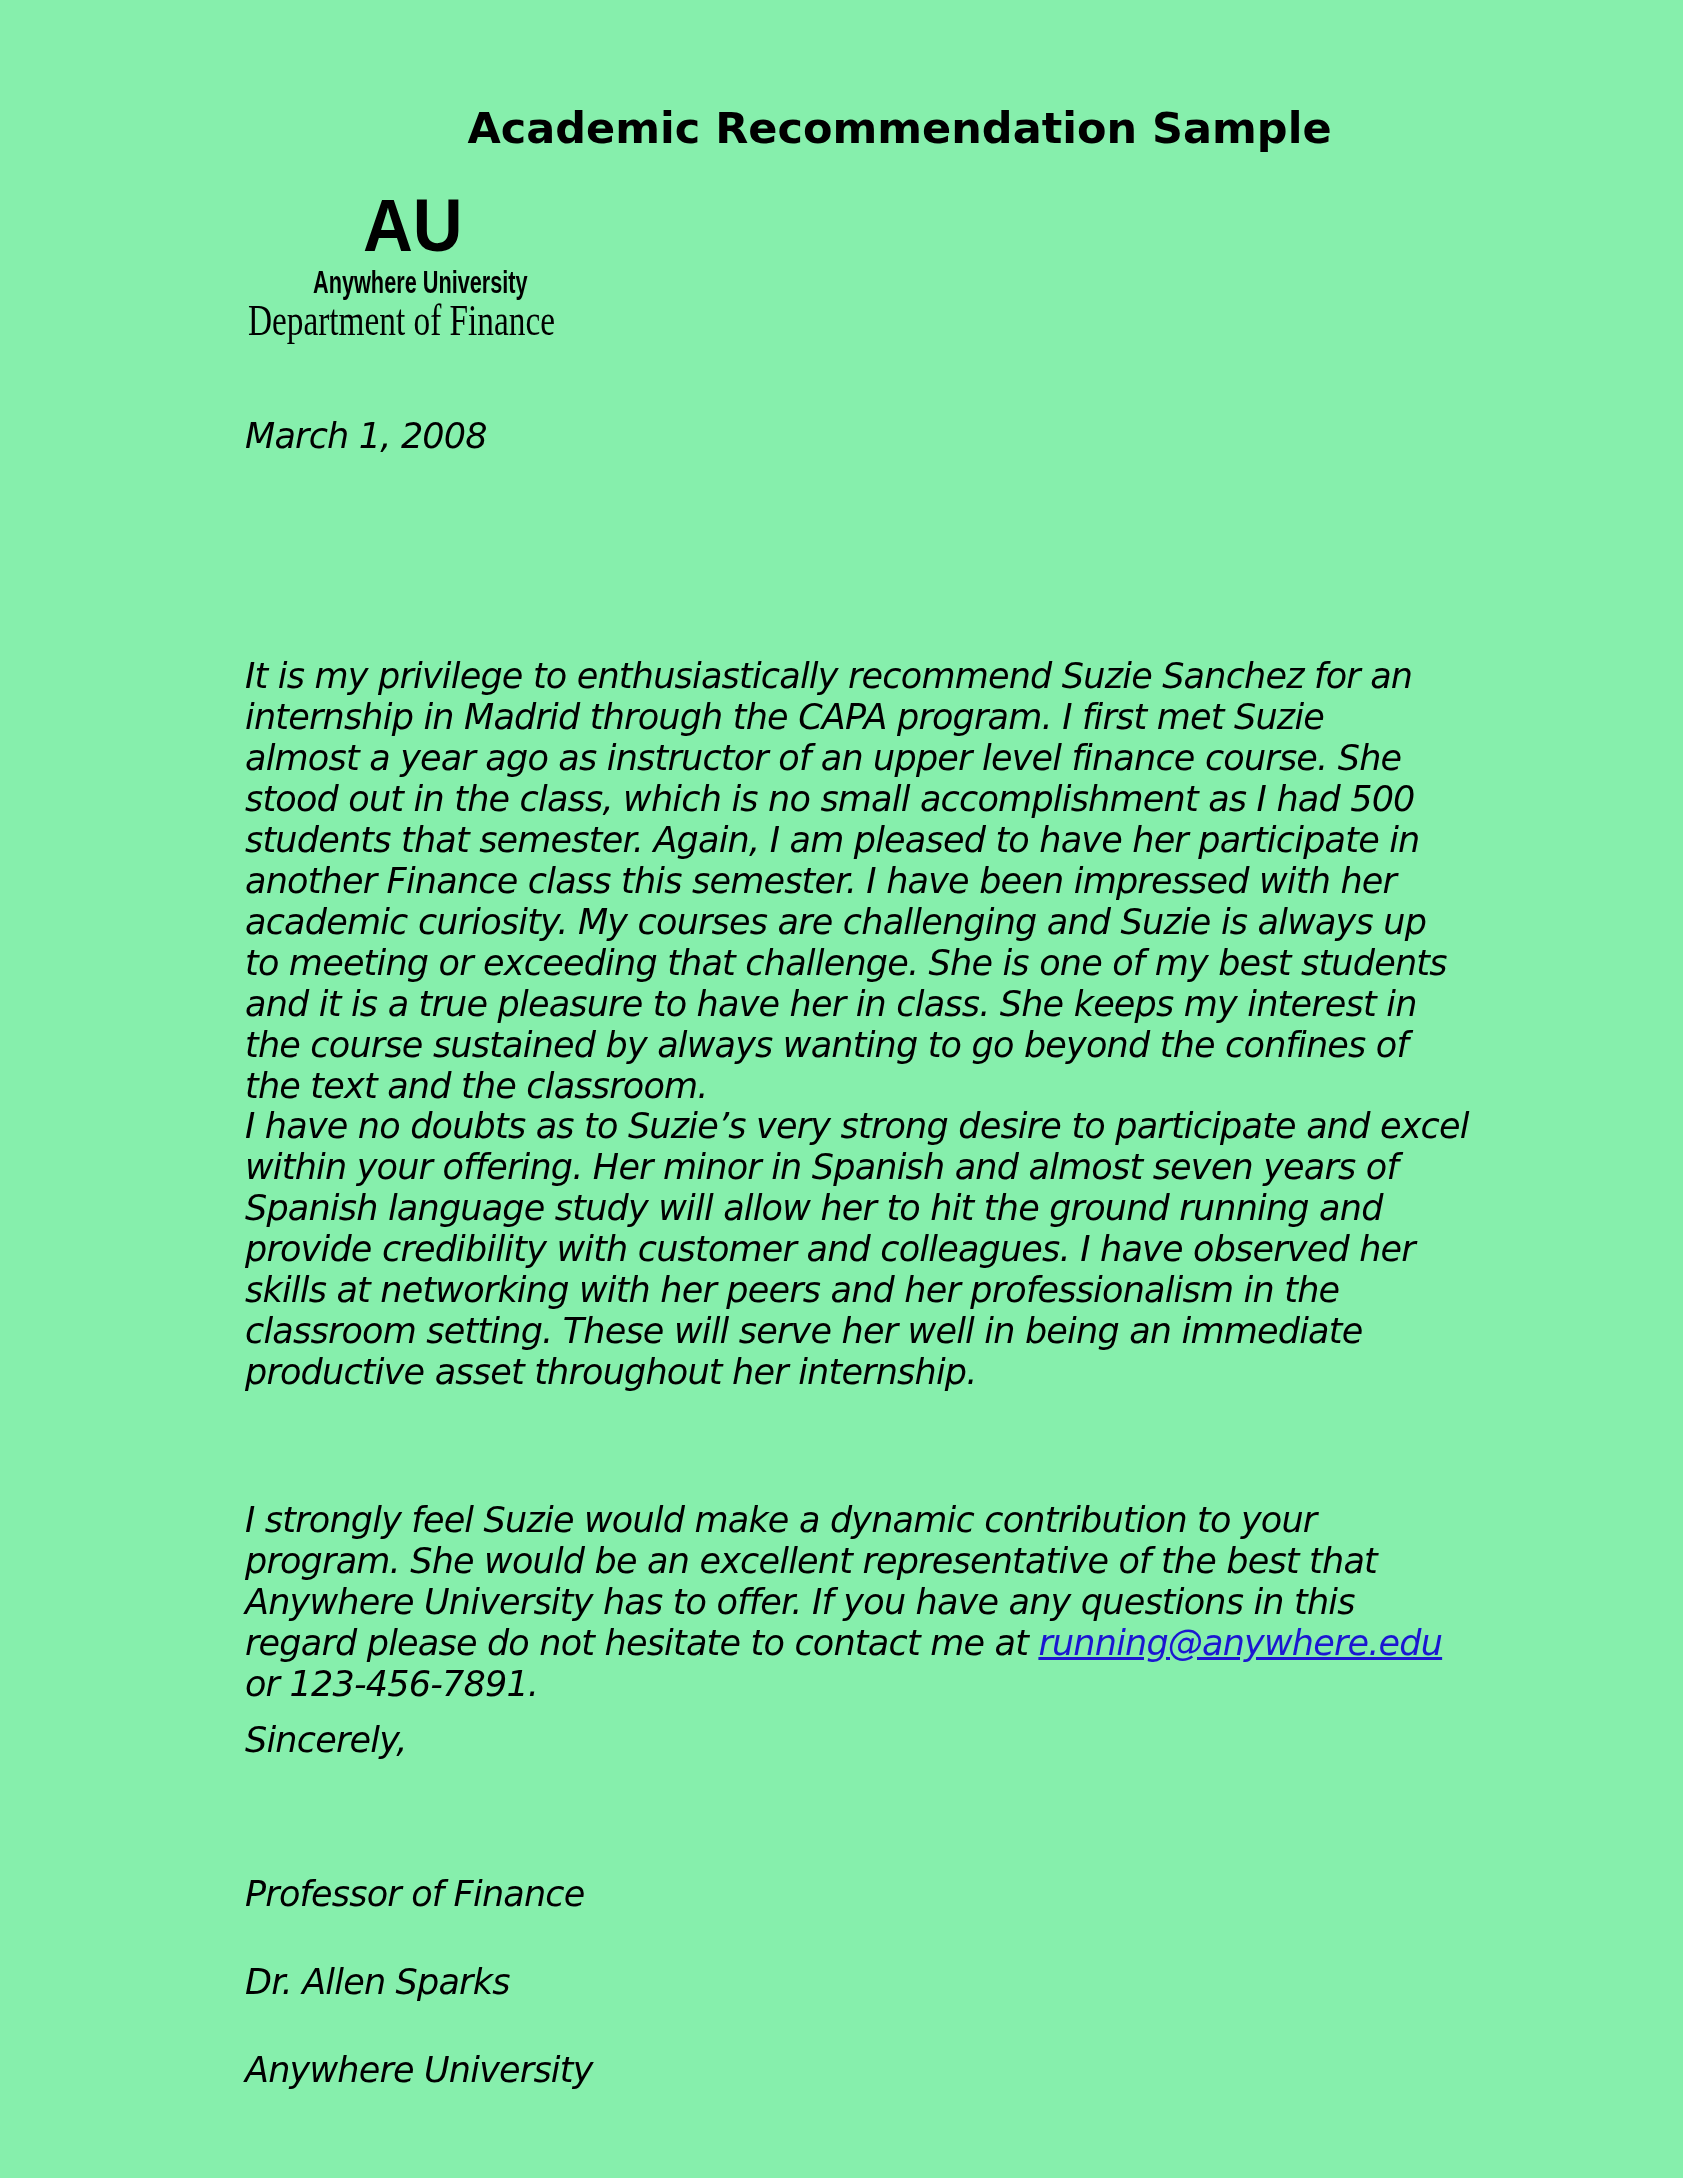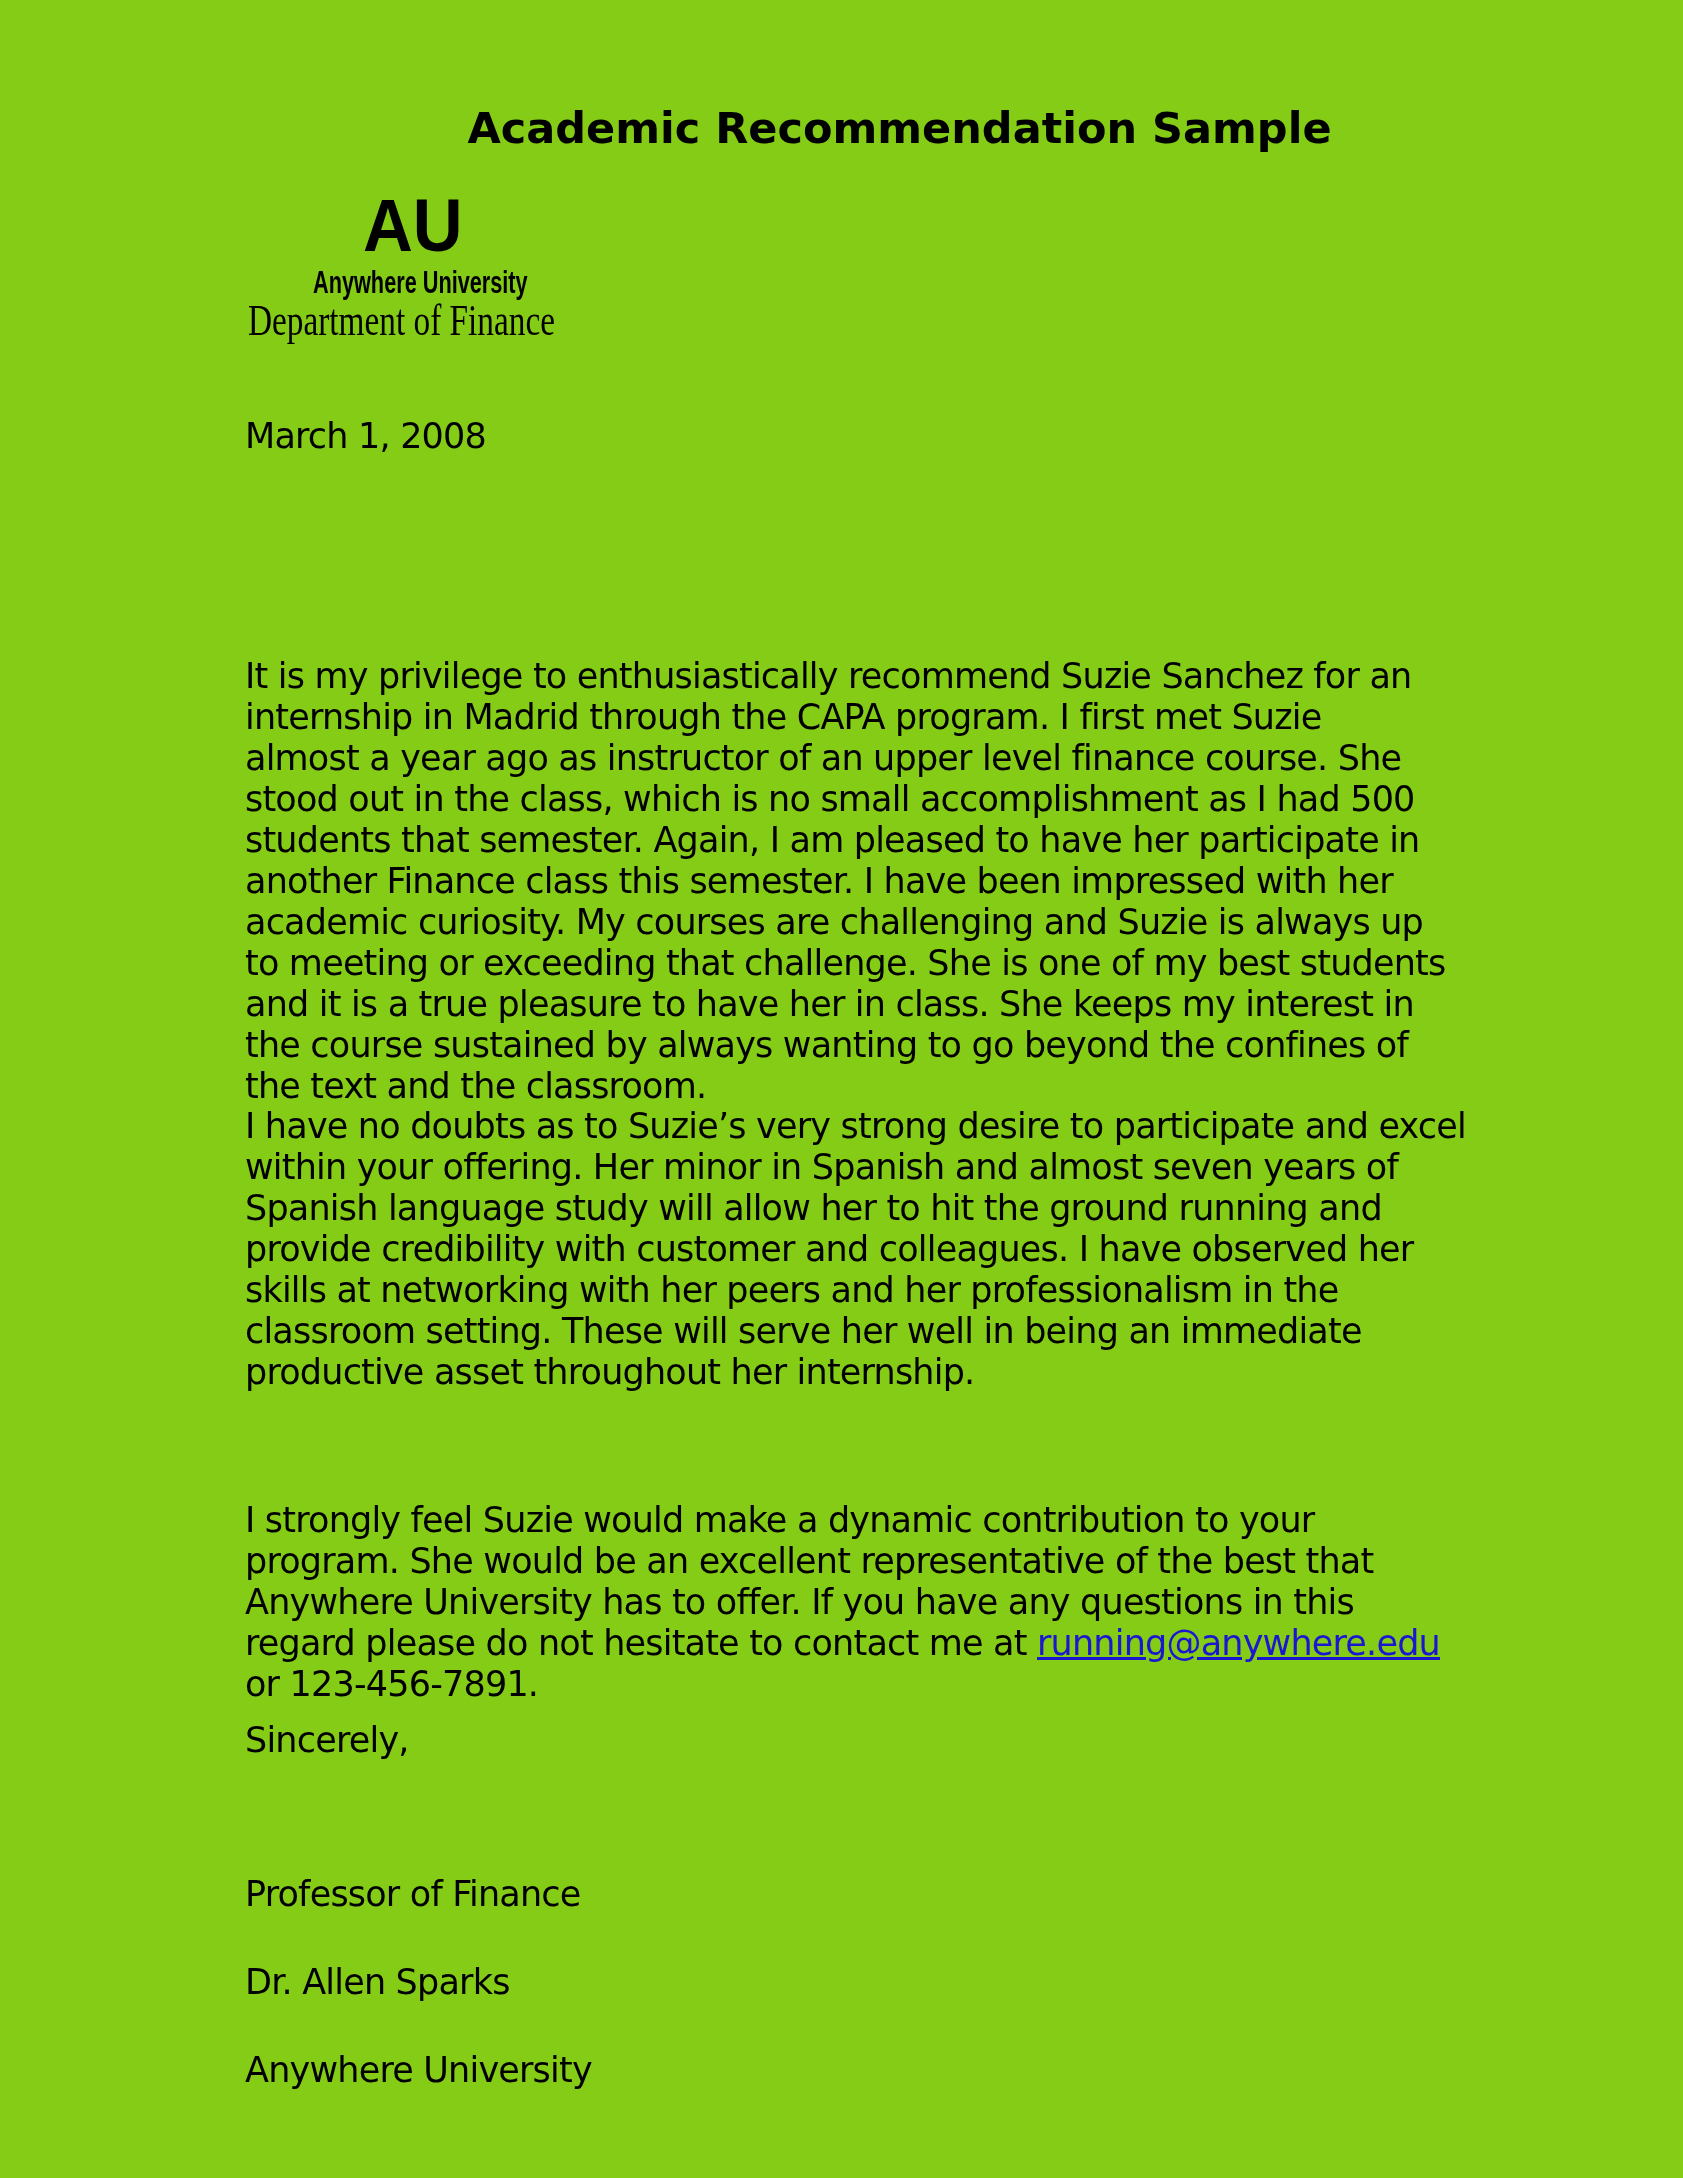--- a/index.html
+++ b/index.html
@@ -4,21 +4,21 @@
 <style>
   html, body {
     margin: 0;
     padding: 0;
     background: #ffffff;
   }
   .page {
     position: relative;
     width: 1683px;
     height: 2178px;
-    background: #84cc16;
+    background: #86efac;
     overflow: hidden;
     color: #000000;
   }
 
   
   .doc-title {
     position: absolute;
     top: 103px;
     left: 0;
     width: 1683px;
@@ -68,20 +68,21 @@
   
   .bodytext {
     position: absolute;
     left: 245px;
     font-family: "DejaVu Sans", sans-serif;
     font-size: 35px;
     line-height: 41px;
     letter-spacing: -0.8px;
     white-space: pre-line;
     color: #000000;
+    font-style: italic;
   }
   .date       { top: 416px; }
   .salutation { top: 539px; }
   .para-1     { top: 656px; }
   .para-2     { top: 1106px; }
   .para-3     { top: 1500px; }
   .closing    { top: 1720px; }
   .signature  { top: 1828px; line-height: 44px; }
 
   .email-link {

